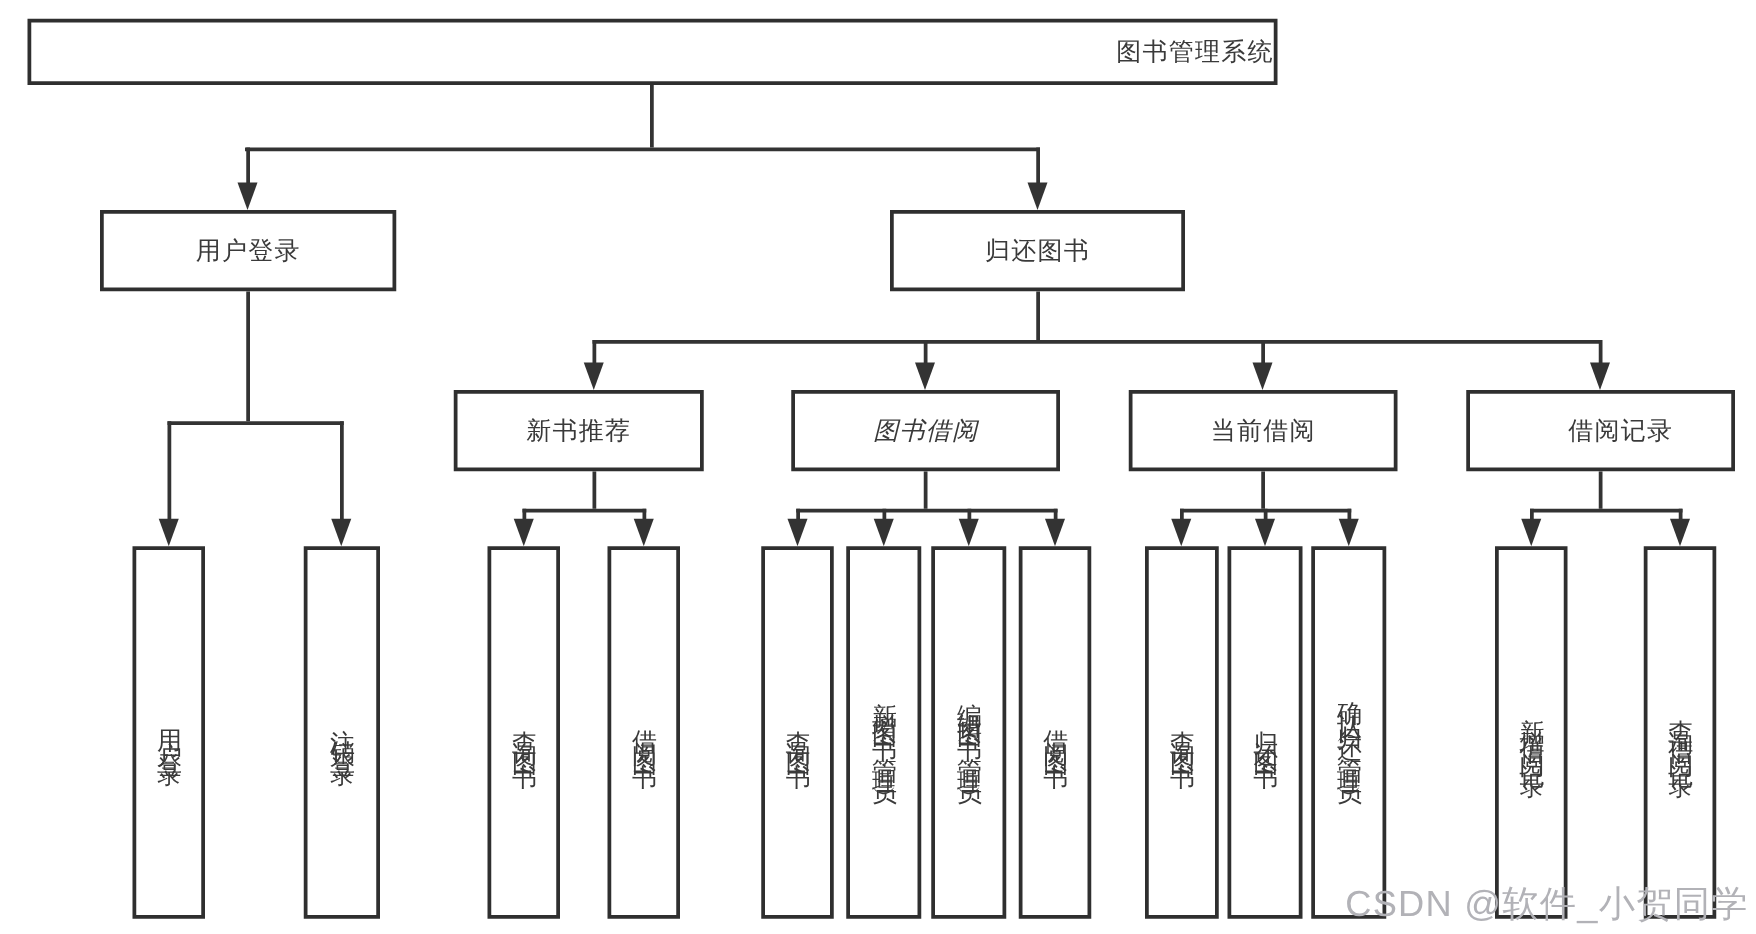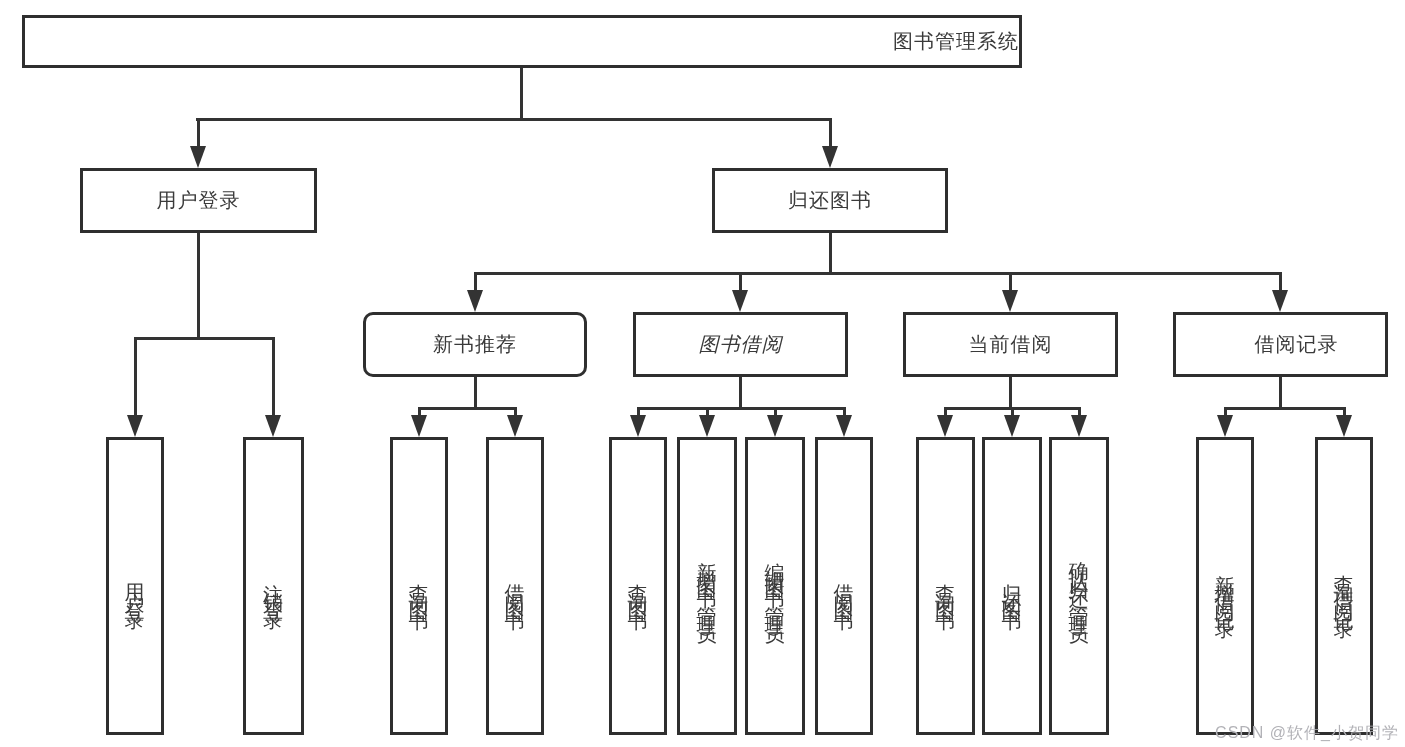--- a/index.html
+++ b/index.html
@@ -41,21 +41,21 @@
     position:absolute;width:0;height:0;
     border-left:8px solid transparent;
     border-right:8px solid transparent;
     border-top:22px solid var(--line);
     z-index:1;
   }
   .watermark{
     position:absolute;
     right:6px;bottom:3px;
     color:var(--watermark-color);
-    font-size:16px;
+    font-size:29px;
     letter-spacing:1px;
     z-index:5;
     white-space:nowrap;
   }
 </style>
 </head>
 <body>
 
 <div id="canvas">
 
@@ -63,21 +63,21 @@
     <span>图书管理系统</span>
   </div>
 
   <div class="box" style="left:80px;top:168px;width:237px;height:65px;">
     <span>用户登录</span>
   </div>
   <div class="box" style="left:712px;top:168px;width:236px;height:65px;">
     <span>归还图书</span>
   </div>
 
-  <div class="box" style="left:363px;top:312px;width:224px;height:65px;border-radius:10px;">
+  <div class="box" style="left:363px;top:312px;width:200px;height:65px;">
     <span>新书推荐</span>
   </div>
   <div class="box" style="left:633px;top:312px;width:215px;height:65px;font-style:italic;">
     <span>图书借阅</span>
   </div>
   <div class="box" style="left:903px;top:312px;width:215px;height:65px;">
     <span>当前借阅</span>
   </div>
   <div class="box" style="left:1173px;top:312px;width:215px;height:65px;padding-left:32px;">
     <span>借阅记录</span>

